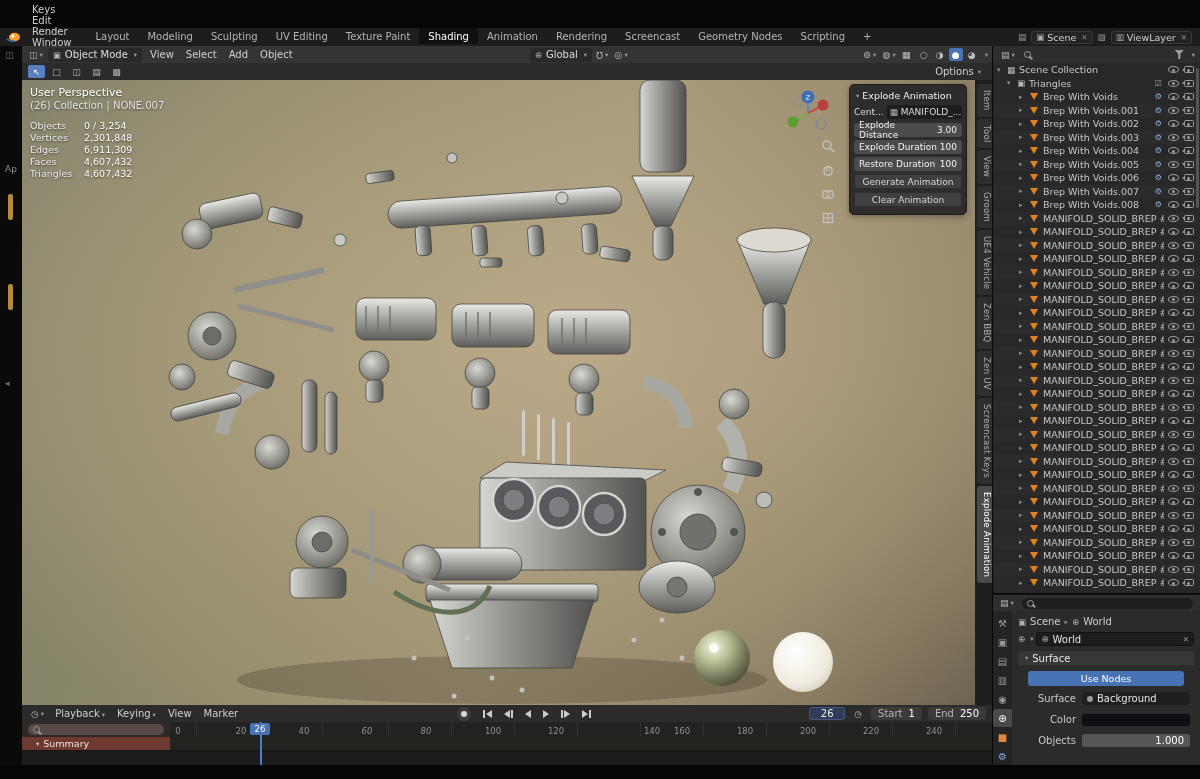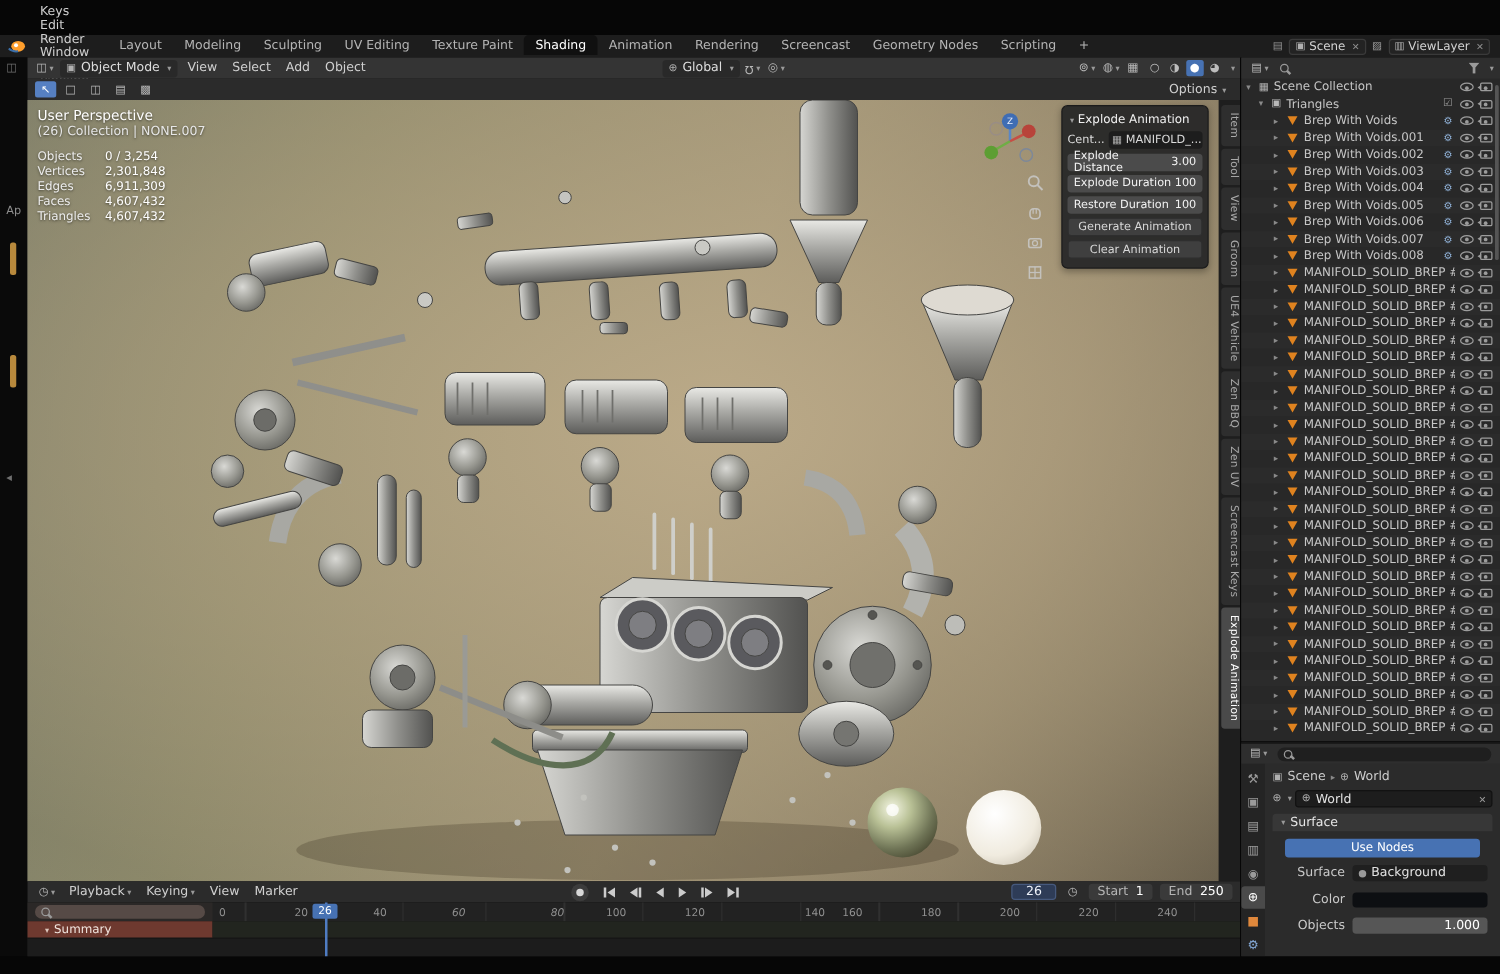--- a/index.html
+++ b/index.html
@@ -597,21 +597,21 @@
       <span class="se-v">250</span>
     </div>
   </div>
 
   <div id="tl-ruler">
     <div id="ruler-ticks">
         <span class="tick" style="left: 156px;">0</span>
         <span class="tick" style="left: 219px;">20</span>
         <span class="tick" style="left: 282px;">40</span>
         <span class="tick" style="left: 345px; font-style: italic;">60</span>
-        <span class="tick" style="left: 424px; font-style: italic;">80</span>
+        <span class="tick" style="left: 404px; font-style: italic;">80</span>
         <span class="tick" style="left: 471px;">100</span>
         <span class="tick" style="left: 534px;">120</span>
         <span class="tick" style="left: 630px;">140</span>
         <span class="tick" style="left: 660px;">160</span>
         <span class="tick" style="left: 723px;">180</span>
         <span class="tick" style="left: 786px;">200</span>
         <span class="tick" style="left: 849px;">220</span>
         <span class="tick" style="left: 912px;">240</span>
       </div>
     <div class="ds-left">

